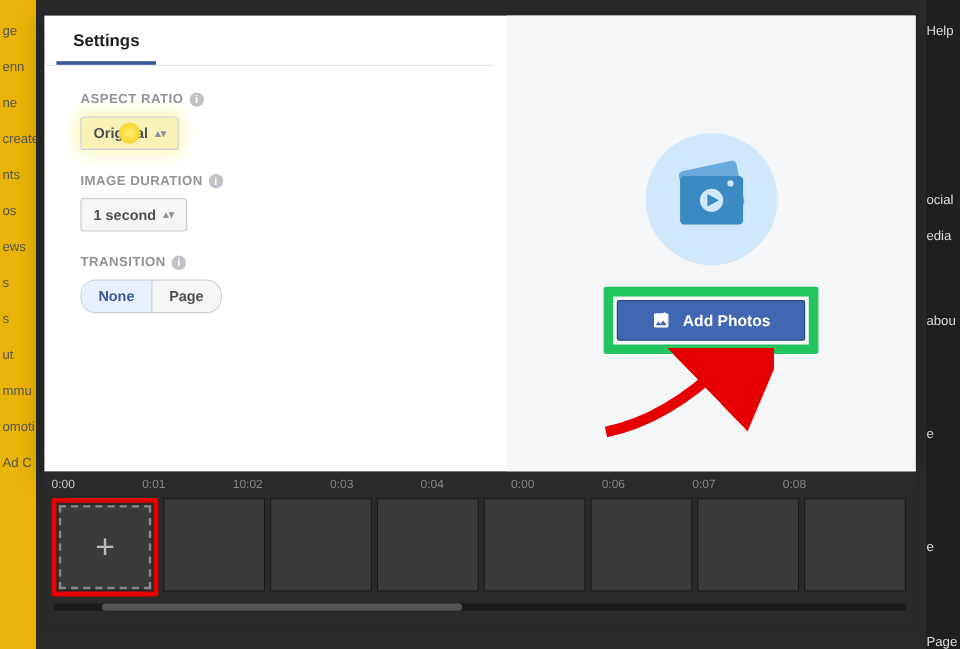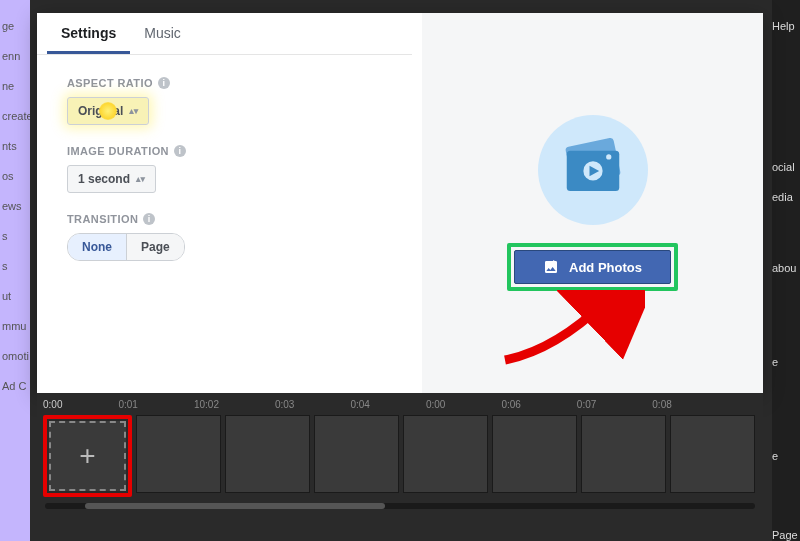--- a/index.html
+++ b/index.html
@@ -10,21 +10,21 @@
     height: 541px;
     overflow: hidden;
     position: relative;
   }
   .backdrop {
     position: absolute; inset: 0;
     background: #2a2a2a;
   }
   .bg-strip-left {
     position: absolute; left: 0; top: 0; width: 30px; height: 100%;
-    background: #c4b5fd;
+    background: #eab308;
     color: #555; font-size: 11px;
     display: flex; flex-direction: column; gap: 18px; padding-top: 20px;
     overflow: hidden;
   }
   .bg-strip-left span { padding-left: 2px; white-space: nowrap; }
   .bg-strip-right {
     position: absolute; right: 0; top: 0; width: 28px; height: 100%;
     background: rgba(30,30,30,0.9);
     color: #ddd; font-size: 11px;
     display: flex; flex-direction: column; gap: 18px; padding-top: 20px;
@@ -140,21 +140,21 @@
   .graphic svg { width: 90px; height: 70px; }
   .upload-text {
     color: #90949c;
     font-size: 13px;
     text-align: center;
     line-height: 1.4;
     max-width: 240px;
     margin-bottom: 18px;
   }
   .add-photos-wrap {
-    border: 4px solid #22c55e;
+    border: 8px solid #22c55e;
     padding: 3px;
     border-radius: 2px;
   }
   .add-photos-btn {
     background: #4267b2;
     color: #fff;
     border: 1px solid #29487d;
     font-size: 13px; font-weight: 600;
     padding: 8px 28px;
     display: inline-flex; align-items: center; gap: 10px;
@@ -256,21 +256,20 @@
   <span style="height:60px"></span>
     <span>e</span>
   <span style="height:40px"></span>
     <span>Page</span>
 </div>
 
 <div class="modal">
   <div class="left-panel">
     <div class="tabs">
       <div class="tab active">Settings</div>
-      <div class="tab">Music</div>
     </div>
     <div class="settings-body">
       <div class="field">
         <div class="field-label">
           <span>ASPECT RATIO</span>
           <span class="info-dot">i</span>
         </div>
         <button class="select-btn highlight">
           <span>Original</span>
           <span class="caret">▴▾</span>

